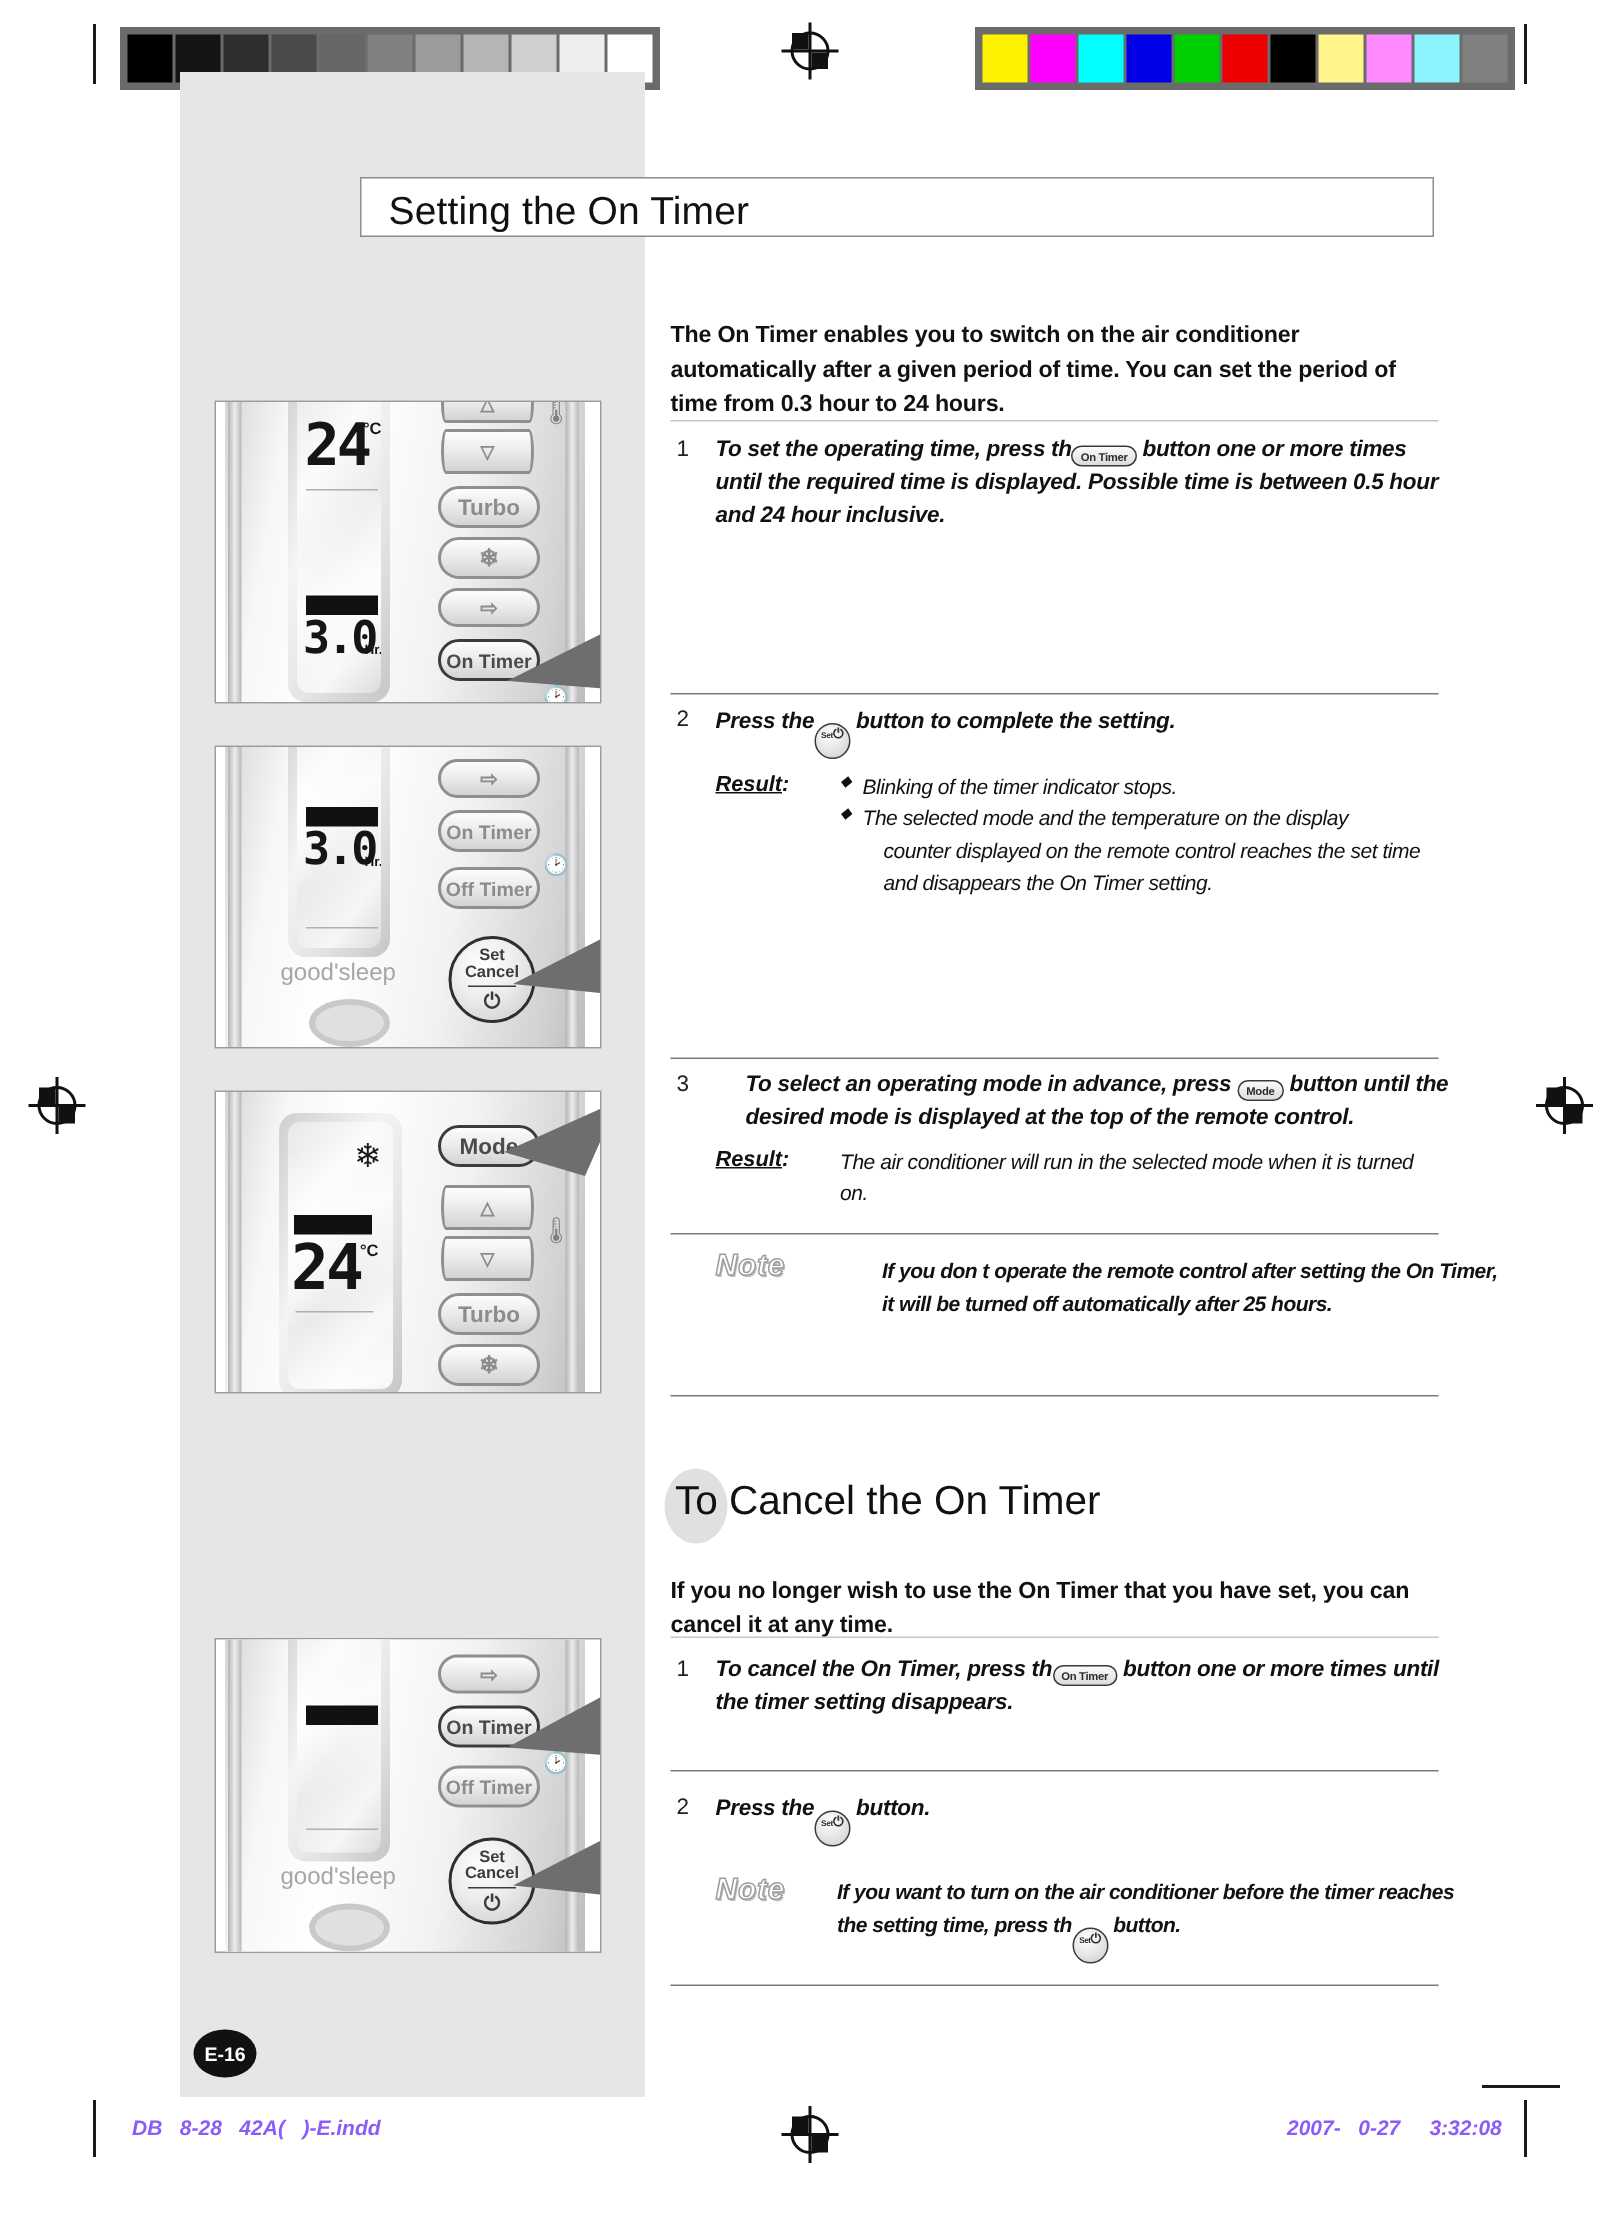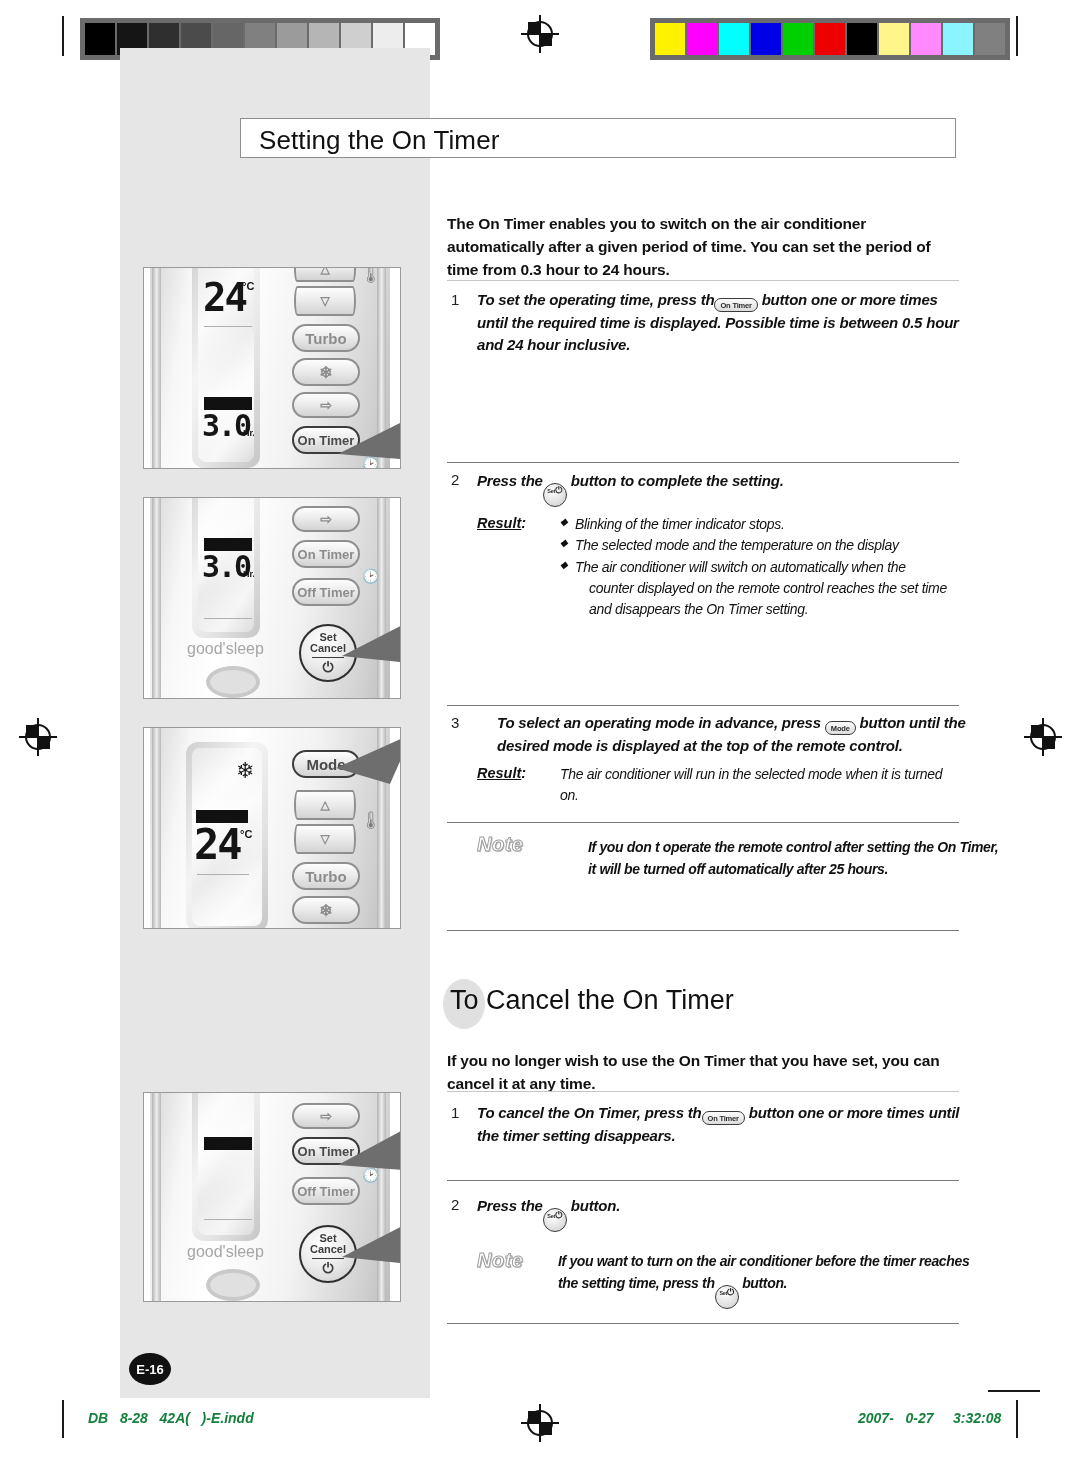--- a/index.html
+++ b/index.html
@@ -301,21 +301,21 @@
     color: #fff;
     font-size: 13px;
     font-weight: bold;
     display: flex; align-items: center; justify-content: center;
   }
   .footer-left, .footer-right {
     position: absolute;
     font-size: 14px;
     font-style: italic;
     font-weight: bold;
-    color: #15803d;
+    color: #8b5cf6;
     white-space: pre;
   }
 </style>
 </head>
 <body>
 
 <div class="crop-strip">
   <div class="tick-v" style="left:62px;top:16px;width:2px;height:40px;"></div>
   <div class="wedge" id="gray-wedge" style="left:80px;top:18px;">
       <div class="patch" style="background: rgb(0, 0, 0);"></div>
@@ -529,21 +529,20 @@
 <div class="step-body" style="left:477px;top:470px;width:492px;">
   <span>Press the</span><span class="key-circ"><span>Set</span><span class="kc-rule"></span><span class="kc-pw">⏻</span></span><span> button to complete the setting.</span>
 </div>
 
 <div class="result-label" style="left:477px;top:515px;">
   <u>Result</u>:
 </div>
 <div class="result-body" style="left:560px;top:514px;width:400px;">
   <span class="bullet-line">Blinking of the timer indicator stops.</span>
   <span class="bullet-line">The selected mode and the temperature on the display</span>
-  <span class="bullet-line">The air conditioner will switch on automatically when the</span>
   <span class="cont">counter displayed on the remote control reaches the set time</span>
   <span class="cont">and disappears the On Timer setting.</span>
 </div>
 
 <div class="hrule" style="top:705px;"></div>
 
 <div class="step-no" style="left:451px;top:714px;">3</div>
 <div class="step-body" style="left:477px;top:712px;width:492px;margin-left:20px;">
   <span>To select an operating mode in advance, press </span><span class="key-pill">Mode</span><span> button until the desired mode is displayed at the top of the remote control.</span>
 </div>

